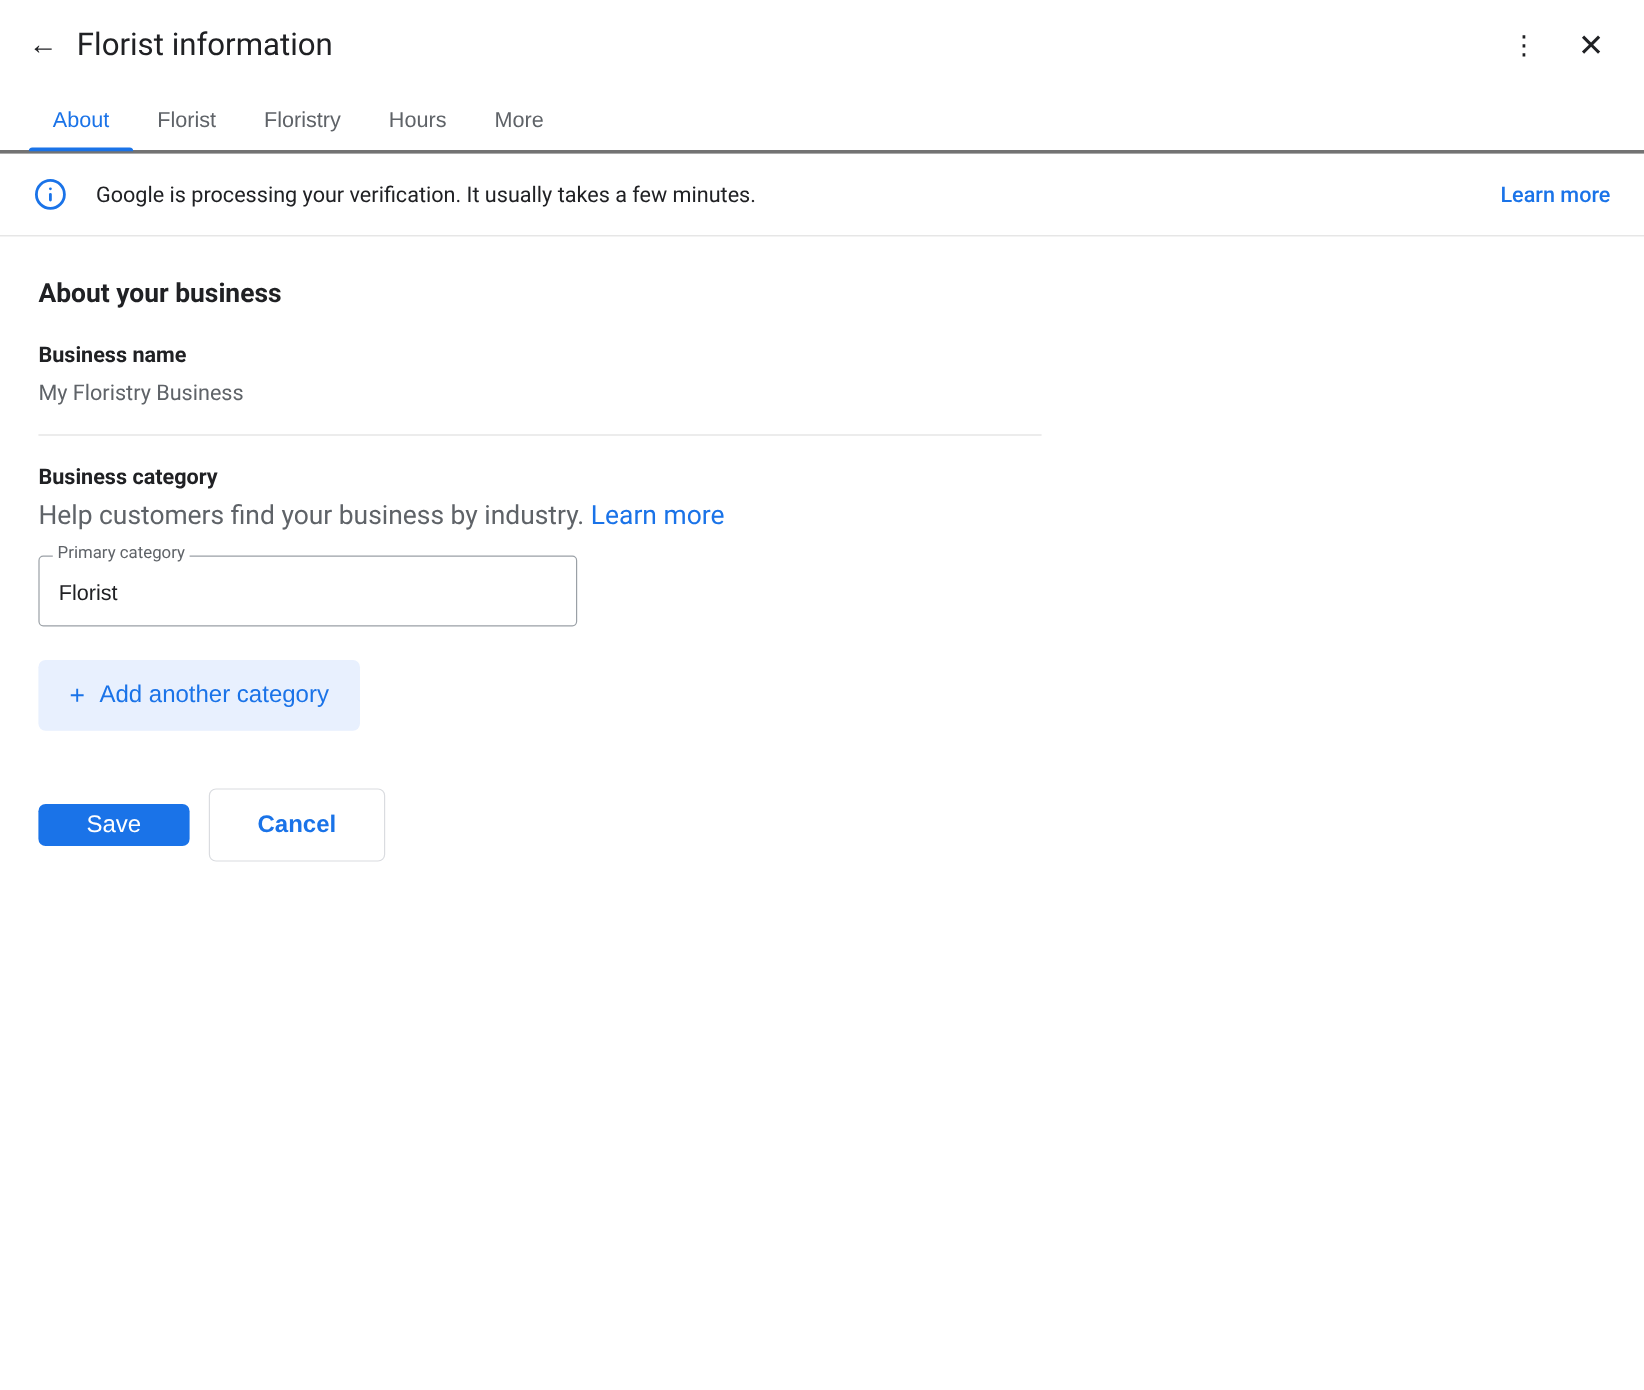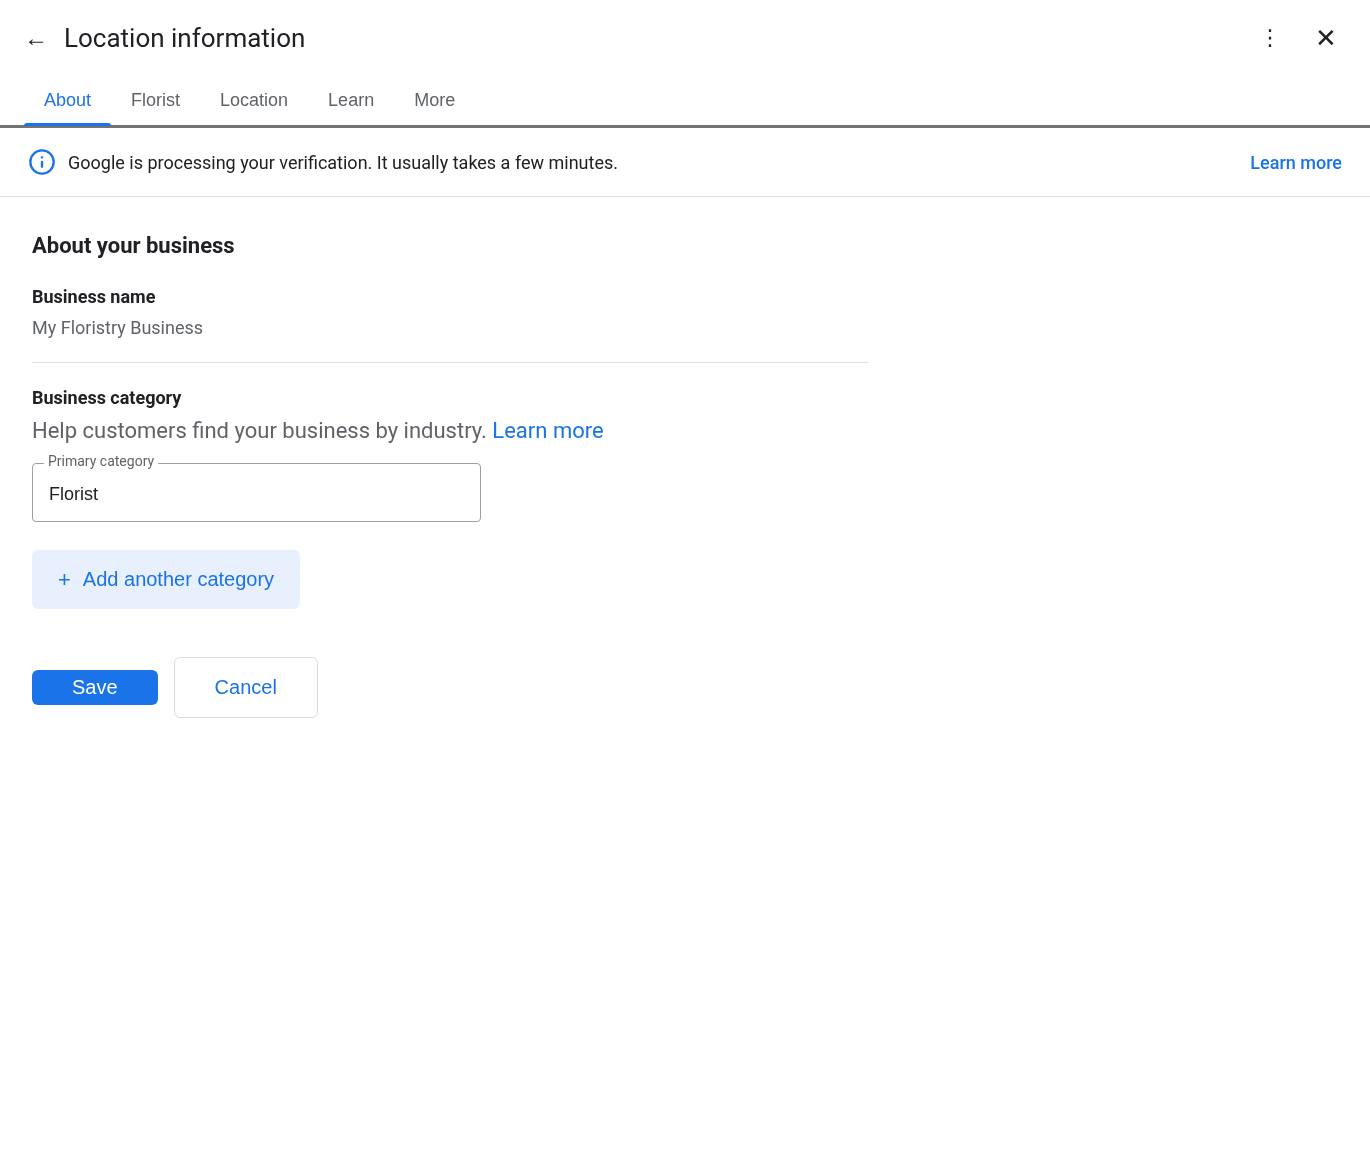--- a/index.html
+++ b/index.html
@@ -102,21 +102,21 @@
       background: #1a73e8;
       border-radius: 3px 3px 0 0;
     }
 
     
     .info-banner {
       display: flex;
       align-items: center;
       padding: 20px 28px;
       border-bottom: 1px solid #e0e0e0;
-      gap: 12px;
+      gap: 24px;
     }
     .info-icon {
       width: 28px;
       height: 28px;
       flex-shrink: 0;
       color: #1a73e8;
     }
     .info-text {
       font-size: 18px;
       color: #202124;
@@ -239,42 +239,42 @@
       cursor: pointer;
       min-width: 120px;
     }
     .cancel-btn {
       background: #fff;
       color: #1a73e8;
       border: 1.5px solid #dadce0;
       border-radius: 6px;
       padding: 18px 40px;
       font-size: 20px;
-      font-weight: 400;
+      font-weight: 700;
       cursor: pointer;
       min-width: 140px;
     }
   </style>
 </head>
 <body>
 
 <div class="header">
   <button class="header-back">←</button>
-  <span class="header-title">Location information</span>
+  <span class="header-title">Florist information</span>
   <div class="header-actions">
     <button class="header-more-btn">⋮</button>
     <button class="header-close-btn">✕</button>
   </div>
 </div>
 
 <nav class="tabs">
   <button class="tab active">About</button>
   <button class="tab">Florist</button>
-  <button class="tab">Location</button>
-  <button class="tab">Learn</button>
+  <button class="tab">Floristry</button>
+  <button class="tab">Hours</button>
   <button class="tab">More</button>
 </nav>
 
 <div class="info-banner">
   <svg class="info-icon" viewBox="0 0 24 24" fill="none" stroke="#1a73e8" stroke-width="2" stroke-linecap="round" stroke-linejoin="round">
     <circle cx="12" cy="12" r="10"></circle>
     <line x1="12" y1="16" x2="12" y2="12"></line>
     <line x1="12" y1="8" x2="12.01" y2="8"></line>
   </svg>
   <span class="info-text">Google is processing your verification. It usually takes a few minutes.</span>

